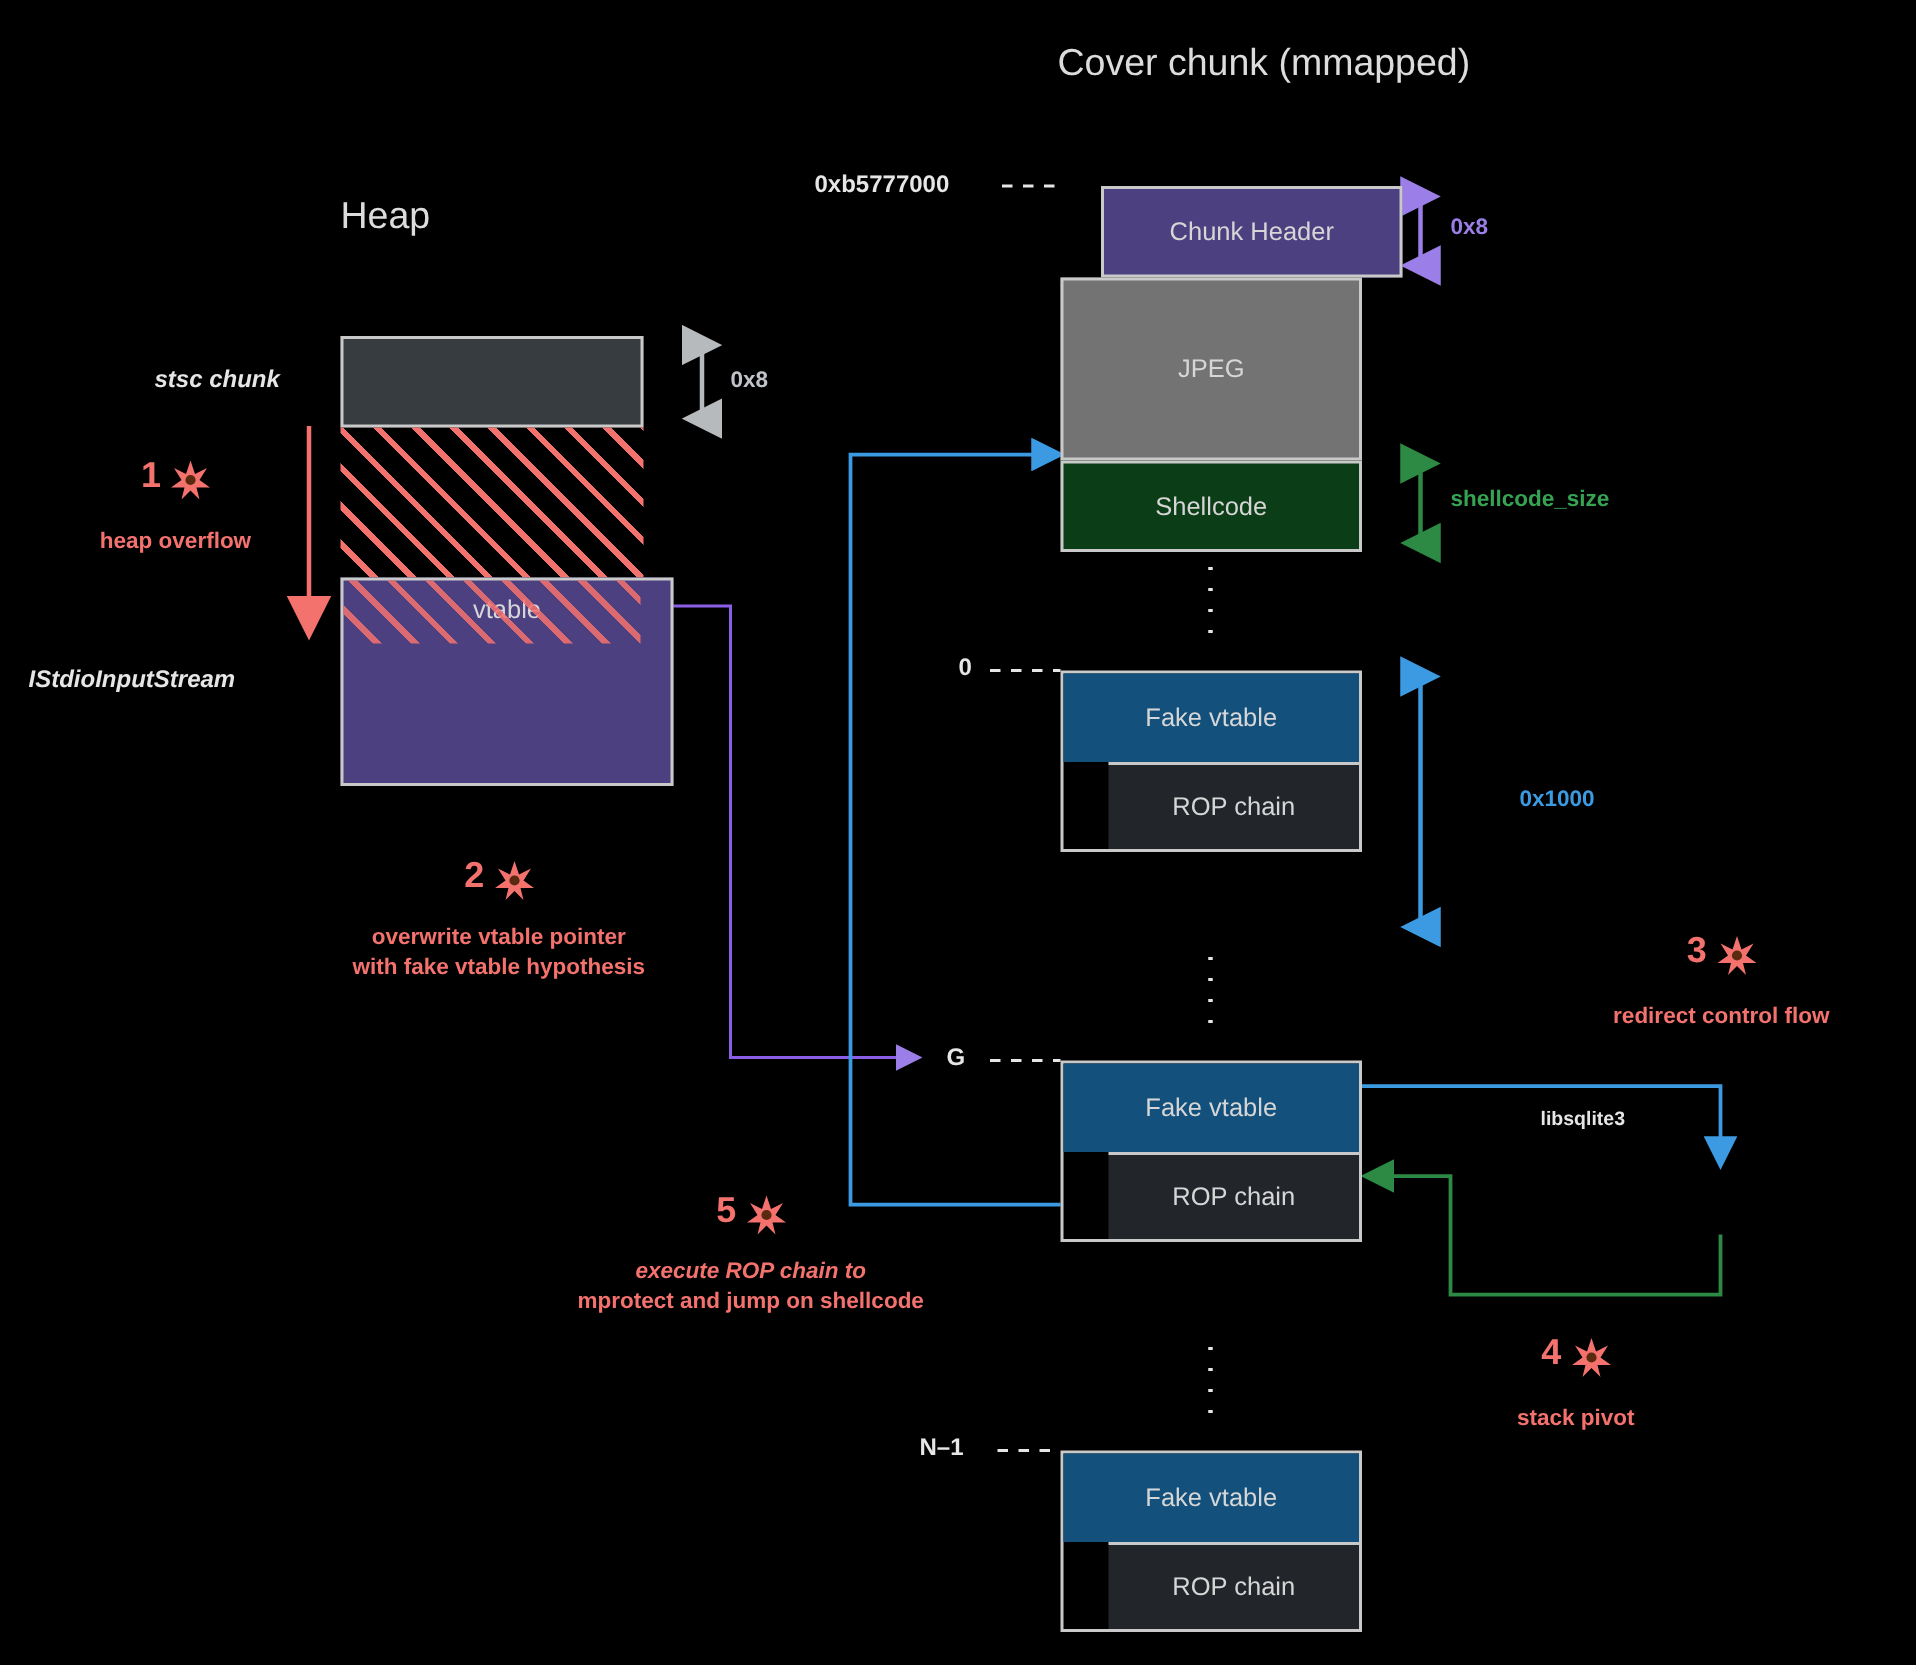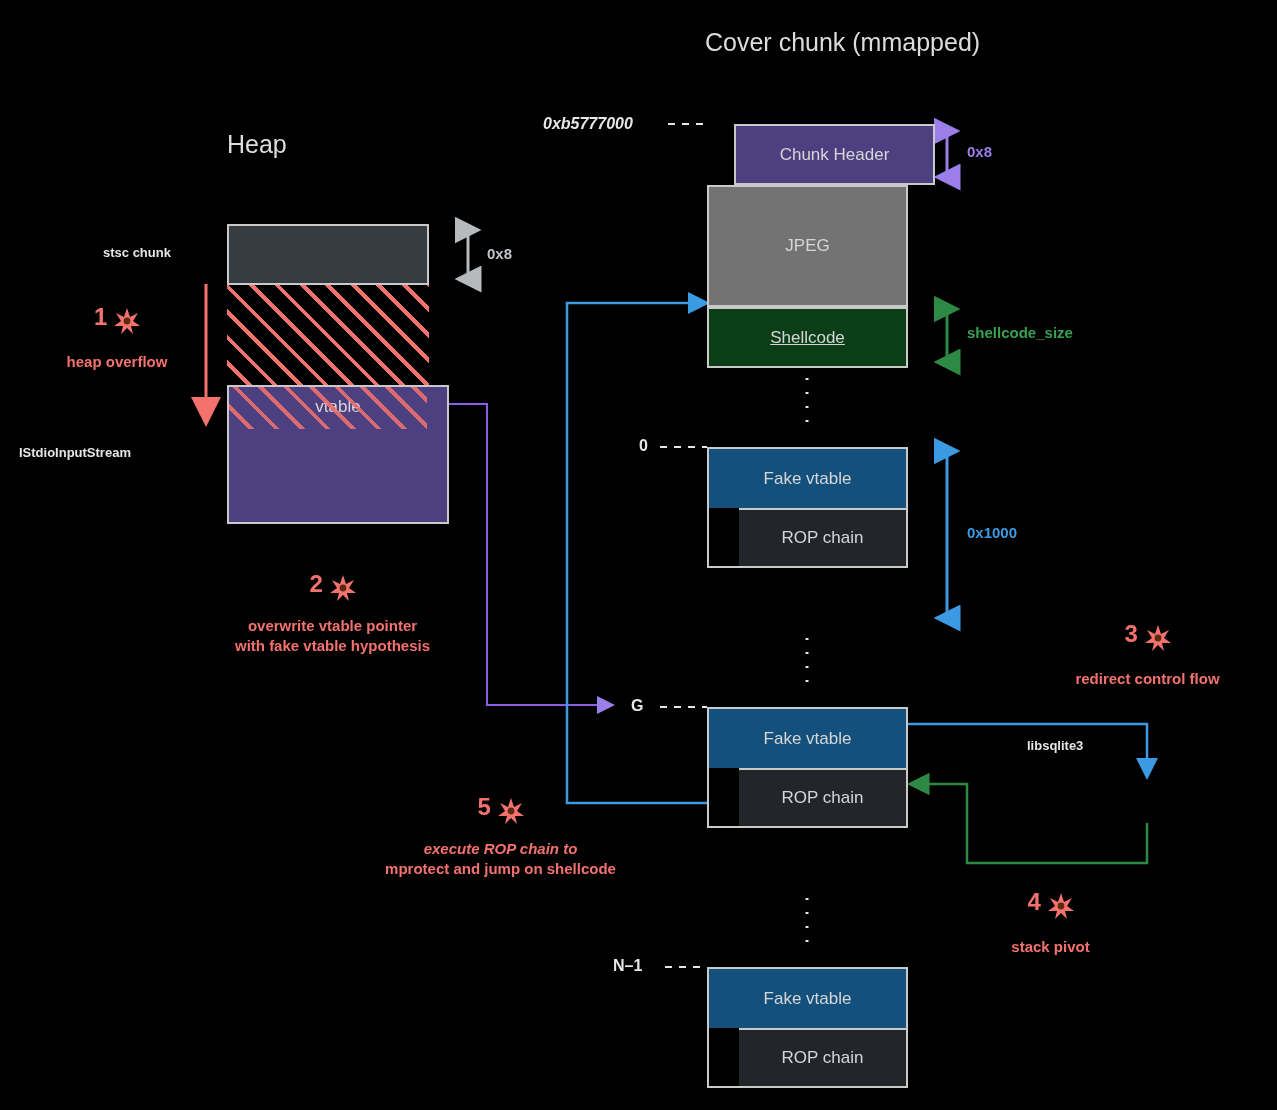--- a/index.html
+++ b/index.html
@@ -21,23 +21,24 @@
 
   
   .title {
     color: #dcdcdc;
     font-size: 25px;
     font-weight: 400;
     white-space: nowrap;
   }
   .side-label {
     color: #e6e6e6;
-    font-size: 13px;
-    font-weight: bold;
-    white-space: nowrap;
+    font-size: 16px;
+    font-weight: bold;
+    white-space: nowrap;
+    font-style: italic;
   }
   .addr-label {
     color: #e6e6e6;
     font-size: 16px;
     font-weight: bold;
     white-space: nowrap;
   }
   .idx-label {
     color: #e6e6e6;
     font-size: 16px;
@@ -51,21 +52,21 @@
     white-space: nowrap;
   }
   .dim-label {
     font-size: 15px;
     font-weight: bold;
     white-space: nowrap;
   }
   .dim-gray  { color: #c0c4c8; }
   .dim-purple{ color: #9b7ee8; }
   .dim-green { color: #35a353; }
-  .dim-blue  { color: #3b9ae1; }
+  .dim-blue  { color: #3b9ae1; margin-left: 46px; }
 
   .step {
     color: #f4726e;
     text-align: center;
     white-space: nowrap;
   }
   .step-num {
     font-size: 24px;
     font-weight: bold;
     line-height: 1;
@@ -82,21 +83,21 @@
     border: 2px solid #c9c9c9;
     display: flex;
     align-items: center;
     justify-content: center;
     color: #d6d6d6;
     font-size: 17px;
   }
   .b-dark    { background: #373c40; }
   .b-purple  { background: #4d4080; }
   .b-maroon  { background: #737373; }
-  .b-green   { background: #0b3d17; text-decoration: underline; }
+  .b-green   { background: #0b3d17; }
   .b-blue    { background: #13507c; }
   .b-rop     { background: #22262b; margin-left: 30px; }
 
   .stack-col {
     box-sizing: border-box;
     border: 2px solid #c9c9c9;
   }
   .stack-col > div {
     box-sizing: border-box;
     display: flex;
@@ -233,21 +234,21 @@
   <div class="abs block b-purple" style="left:227px; top:385px; width:222px; height:139px;">
     <span style="position:absolute; top:10px; left:0; right:0; text-align:center;">vtable</span>
   </div>
 
   <div class="abs hatch" style="left:229px; top:387px; width:198px; height:42px; opacity:0.85;"></div>
 
   <div class="abs side-label" style="left:19px; top:445px;">IStdioInputStream</div>
 
   <div class="abs dim-label dim-gray" style="left:487px; top:245px;">0x8</div>
 
-  <div class="abs addr-label" style="left:543px; top:115px;font-style:italic;">0xb5777000</div>
+  <div class="abs addr-label" style="left:543px; top:115px;">0xb5777000</div>
 
   <div class="abs block b-purple" style="left:707px; top:124px; width:201px; height:61px;margin-left:27px;">Chunk Header</div>
   <div class="abs block b-maroon" style="left:707px; top:185px; width:201px; height:122px;">JPEG</div>
   <div class="abs block b-green" style="left:707px; top:307px; width:201px; height:61px;">Shellcode</div>
 
   <div class="abs dim-label dim-purple" style="left:967px; top:143px;">0x8</div>
   <div class="abs dim-label dim-green" style="left:967px; top:324px;">shellcode_size</div>
 
   <div class="abs idx-label" style="left:639px; top:437px;">0</div>
   <div class="abs stack-col" style="left:707px; top:447px; width:201px; height:121px;">

